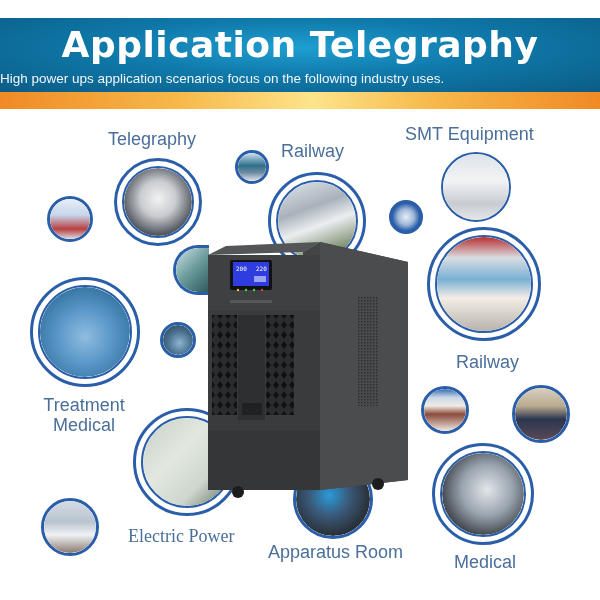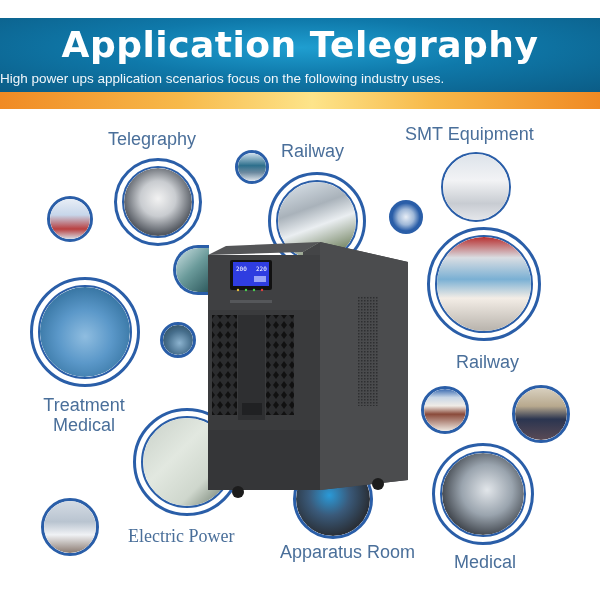--- a/index.html
+++ b/index.html
@@ -30,21 +30,21 @@
 
 <div class="label" style="left:108px;top:129px;">Telegraphy</div>
 <div class="label" style="left:281px;top:141px;">Railway</div>
 <div class="label" style="left:405px;top:124px;">SMT Equipment</div>
 <div class="label" style="left:456px;top:352px;text-align:center;">Railway</div>
 <div class="label" style="left:36px;top:395px;width:96px;line-height:20px;">
   <div>Treatment</div>
   <div>Medical</div>
 </div>
 <div class="label" style="left:128px;top:526px;font-family:Liberation Serif, serif;">Electric Power</div>
-<div class="label" style="left:280px;top:542px;">Apparatus Room</div>
+<div class="label" style="left:268px;top:542px;">Apparatus Room</div>
 <div class="label" style="left:454px;top:552px;">Medical</div>
 
 <div class="circle small" style="left:47px;top:196px;width:46px;height:46px;">
   <div class="photo" style="background:linear-gradient(180deg,#e8eef6 0%,#c7d6ea 40%,#b94040 75%,#d8dde4 100%);"></div>
   </div>
 <div class="circle small" style="left:235px;top:150px;width:34px;height:34px;">
   <div class="photo" style="background:linear-gradient(180deg,#cfe0ee 0%,#2d6f8c 45%,#6d8aa0 70%,#dfe6ec 100%);"></div>
   </div>
 <div class="circle small" style="left:389px;top:200px;width:34px;height:34px;background:#2a5ea8;">
   <div class="photo" style="background:radial-gradient(circle,#e8eef6 0%,#9fb8d8 40%,#2a5ea8 70%);"></div>

